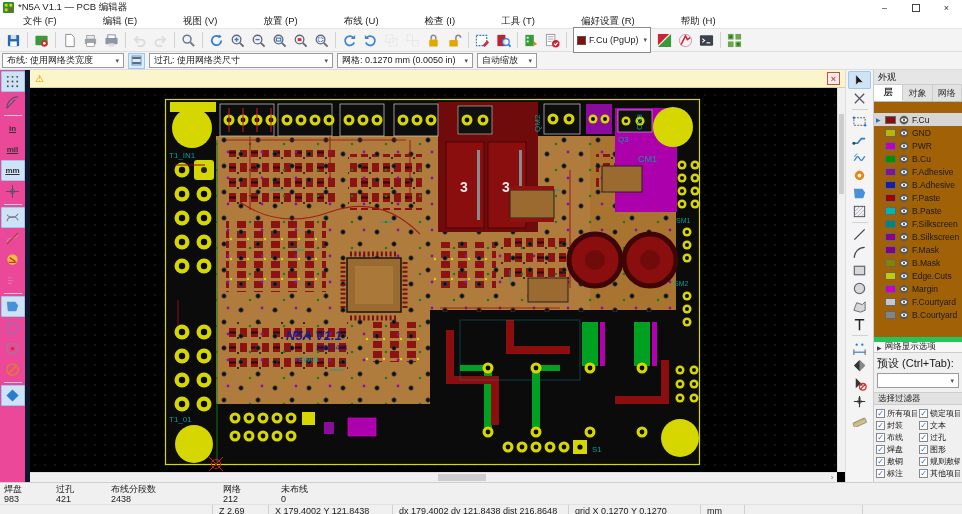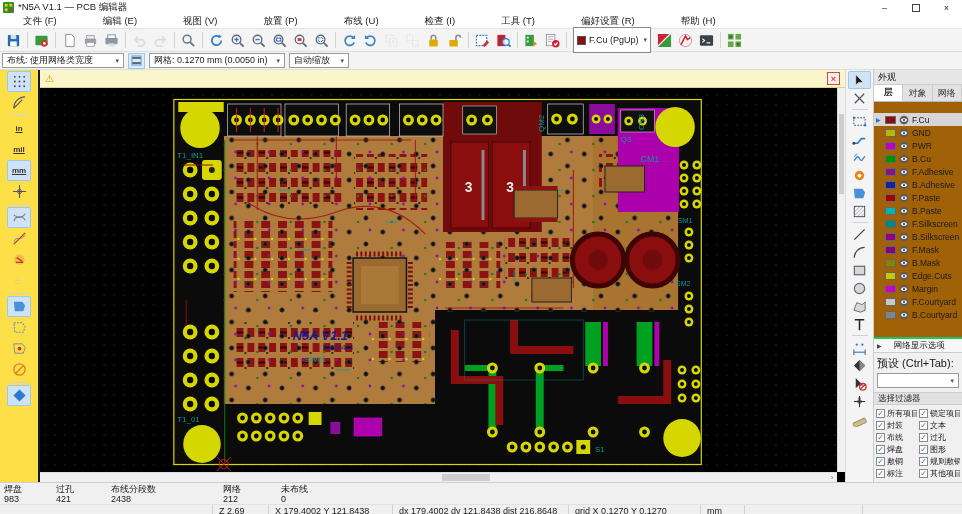--- a/index.html
+++ b/index.html
@@ -22,21 +22,21 @@
 .txtic{font-size:8px;font-weight:bold;color:#333;text-decoration:underline}
 .layerbox{height:17px;width:78px;background:#fff;border:1px solid #8a8a8a;display:flex;align-items:center;gap:3px;padding:12px 3px;font-size:9px;margin:0 3px}
 .lswatch{width:9px;height:9px;border:1px solid #555;flex:0 0 auto}
 .caret{margin-left:auto;color:#555;font-size:7px}
 .toolbar2{height:18px;background:#f4f4f4;display:flex;align-items:center;gap:4px;padding:0 2px;border-bottom:1px solid #ddd}
 .combo{height:15px;background:#fff;border:1px solid #9a9a9a;display:flex;align-items:center;padding:0 4px;font-size:9px;white-space:nowrap;overflow:hidden}
 .combo .caret{padding-left:4px}
 .sqbtn{width:17px;height:16px;border:1px solid #9ec7ec;background:#dcebf8;display:flex;align-items:center;justify-content:center;font-size:9px;color:#345}
 
 .workarea{display:flex;height:412px}
-.side-tb{width:40px;background:#fde047;border-right:2px solid #0f172a;display:flex;flex-direction:column;align-items:center;padding-top:1px}
+.side-tb{width:30px;background:#ec4899;border-right:5px solid #0f172a;display:flex;flex-direction:column;align-items:center;padding-top:1px}
 .side-tb .tb-btn{width:24px;height:21px}
 .side-tb .tb-sep{width:18px;height:1px;margin:2px 0}
 .right-tb{width:28px;background:#f4f4f4;border-left:1px solid #ddd;display:flex;flex-direction:column;align-items:center;padding-top:1px}
 .right-tb .tb-btn{width:23px;height:18px}
 .right-tb .tb-sep{width:16px;height:1px;margin:2px 0}
 .canvas{flex:1;position:relative;background:#000;overflow:hidden}
 .canvas svg.pcb{position:absolute;inset:0;width:100%;height:100%}
 .warnbar{position:absolute;top:0;left:0;right:0;height:18px;background:#fbf5cb;border-bottom:1px solid #ddd089;display:flex;align-items:center;gap:5px;padding:0 5px;font-size:10px;z-index:4;color:#222}
 .warn-close{margin-left:auto;width:13px;height:13px;border:1px solid #c0504d;color:#c0504d;background:#fdecea;display:flex;align-items:center;justify-content:center;font-size:9px;font-weight:bold}
 .hscroll{position:absolute;left:0;right:8px;bottom:0;height:10px;background:#f0f0f0;z-index:3;border-top:1px solid #ddd}
@@ -51,21 +51,21 @@
 .tab{flex:1;display:flex;align-items:center;justify-content:center;font-size:9px;border-right:1px solid #ccc;color:#333}
 .tab.active{background:#fff;border-bottom:1px solid #fff;font-weight:bold}
 .layer-list{flex:1;background:#a16207;overflow:hidden;padding-top:11px}
 .layer-row{height:13px;display:flex;align-items:center;gap:3px;padding:0 2px}
 .layer-row.sel{background:#d6d6d6}
 .lr-arrow{width:6px;font-size:6px;color:#2b6cb8}
 .lr-swatch{width:11px;height:8px;border:1px solid #666;flex:0 0 auto}
 .lr-eye{width:10px;height:10px;flex:0 0 auto}
 .lr-eye svg{width:10px;height:10px}
 .lr-name{font-size:8.5px;white-space:nowrap;overflow:hidden}
-.netopts{height:15px;background:#f7f7f7;border-top:2px solid #22c55e;display:flex;align-items:center;gap:12px;padding-left:3px;font-size:8.5px}
+.netopts{height:15px;background:#f7f7f7;border-top:5px solid #22c55e;display:flex;align-items:center;gap:3px;padding-left:3px;font-size:8.5px}
 .netopts .tri{font-size:6px;color:#444}
 .presets{padding:3px 3px 4px;border-top:1px solid #ccc}
 .presets .plabel{font-size:11px;margin-bottom:2px}
 .filter-head{height:13px;background:#e2e2e2;border-top:1px solid #ccc;border-bottom:1px solid #ccc;display:flex;align-items:center;padding-left:4px;font-size:8.5px}
 .filter-grid{display:grid;grid-template-columns:1fr 1fr;gap:1px 2px;padding:3px 2px;background:#f0f0f0}
 .fcheck{display:flex;align-items:center;gap:2px;font-size:8px;white-space:nowrap;overflow:hidden}
 .cbox{width:9px;height:9px;background:#fff;border:1px solid #888;color:#2b6cb8;font-size:8px;line-height:8px;text-align:center;flex:0 0 auto}
 
 .statusbar{height:34px;background:#f0f0f0;border-top:1px solid #cfcfcf}
 .stats{display:flex;height:21px;padding-left:4px}
@@ -325,20 +325,24 @@
   <div class="combo" style="width:122px">
     <span>布线: 使用网络类宽度</span>
       <span class="caret">▾</span>
   </div>
   <div class="sqbtn">
       <svg width="11" height="11" viewBox="0 0 11 11">
         <path d="M1 3h9M1 8h9" stroke="#345" stroke-width="1.4"></path>
         <rect x="1" y="1" width="9" height="9" fill="none" stroke="#69c" stroke-width="1"></rect>
       </svg>
     </div>
+  <div class="combo" style="width:184px">
+    <span>过孔: 使用网络类尺寸</span>
+      <span class="caret">▾</span>
+  </div>
   <div class="combo" style="width:136px">
     <span>网格: 0.1270 mm (0.0050 in)</span>
       <span class="caret">▾</span>
   </div>
   <div class="combo" style="width:60px">
     <span>自动缩放</span>
       <span class="caret">▾</span>
   </div>
 </div>
 

